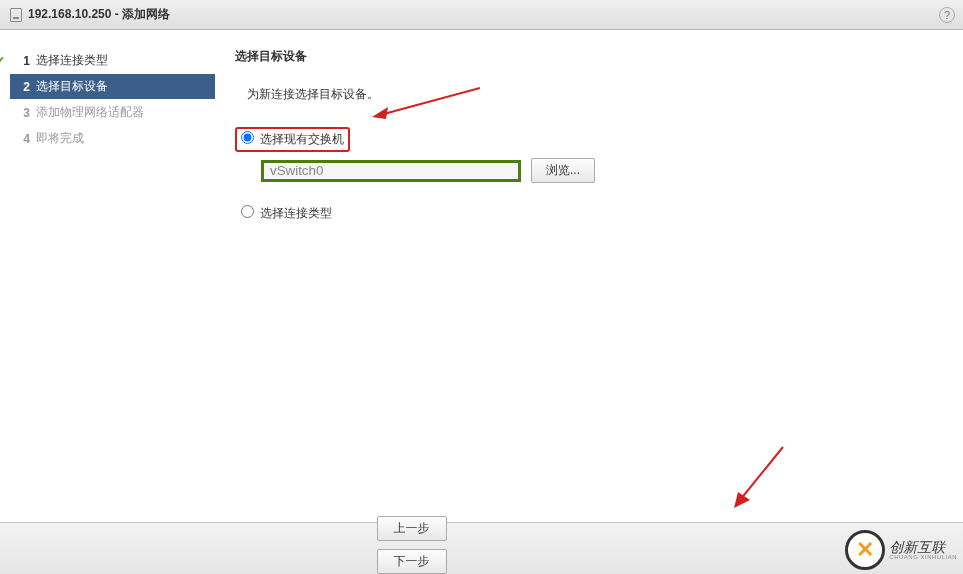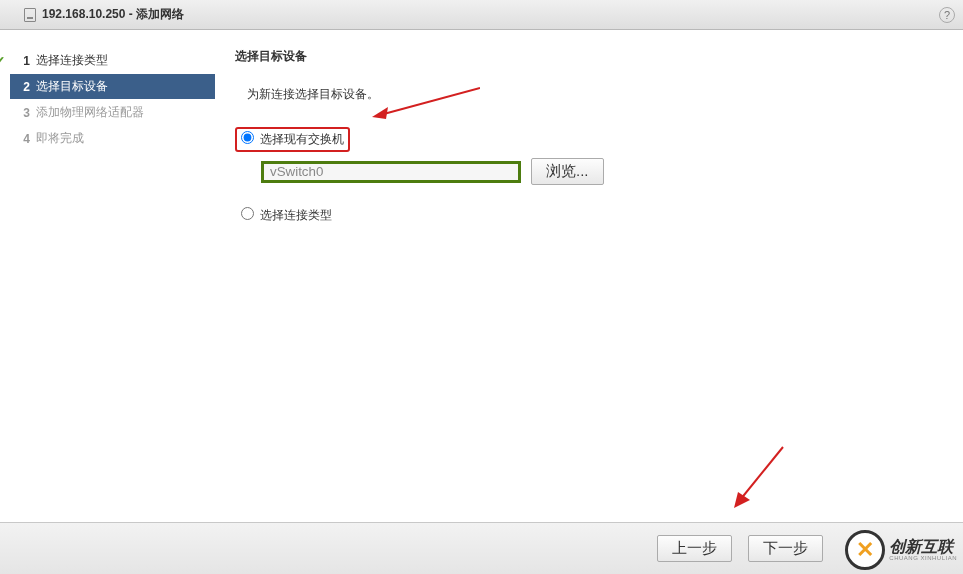--- a/index.html
+++ b/index.html
@@ -12,21 +12,21 @@
   height: 574px;
   overflow: hidden;
   position: relative;
 }
 .titlebar {
   height: 30px;
   background: linear-gradient(#f0f0f0, #dedede);
   border-bottom: 1px solid #b8b8b8;
   display: flex;
   align-items: center;
-  padding: 0 24px;
+  padding: 0 10px;
   position: relative;
 }
 .titlebar .host-icon {
   width: 12px; height: 14px;
   border: 1px solid #888;
   border-radius: 1px;
   margin-right: 6px;
   position: relative;
 }
 .titlebar .host-icon::after {
@@ -116,39 +116,40 @@
   padding: 2px 6px;
   border: 3px solid #4d7c0f;
   background: #f6f6f6;
   color: #888;
 }
 .btn {
   background: linear-gradient(#fdfdfd, #e8e8e8);
   border: 1px solid #ababab;
   border-radius: 2px;
   padding: 3px 14px;
-  font-size: 15px;
+  font-size: 12px;
   cursor: pointer;
   color: #333;
   font-family: inherit;
   text-align: center;
 }
 .footer {
   position: absolute;
   bottom: 0;
   left: 0;
   right: 0;
   height: 52px;
   background: linear-gradient(#f2f2f2, #e5e5e5);
   border-top: 1px solid #c8c8c8;
   display: flex;
   align-items: center;
   justify-content: flex-end;
   padding-right: 140px;
-  gap: 16px;
+  gap: 8px;
+  flex-direction: column;
 }
 .footer .btn { min-width: 70px; }
 .logo {
   position: absolute;
   right: 6px;
   bottom: 4px;
   display: flex;
   align-items: center;
   gap: 4px;
 }
@@ -156,23 +157,23 @@
   width: 40px; height: 40px;
   border: 3px solid #333;
   border-radius: 50%;
   display: flex;
   align-items: center;
   justify-content: center;
   background: #fff;
 }
 .logo-x { color: #f0a020; font-weight: bold; font-size: 22px; }
 .logo-text-box {
-  font-size: 16px;
+  font-size: 14px;
   font-style: italic;
-  font-weight: bold;
+  font-weight: normal;
   color: #333;
   line-height: 1;
 }
 .logo-sub { font-size: 6px; color: #888; letter-spacing: 0.5px; }
 
 .arrow1 {
   position: absolute;
   left: 370px;
   top: 85px;
   width: 110px;

